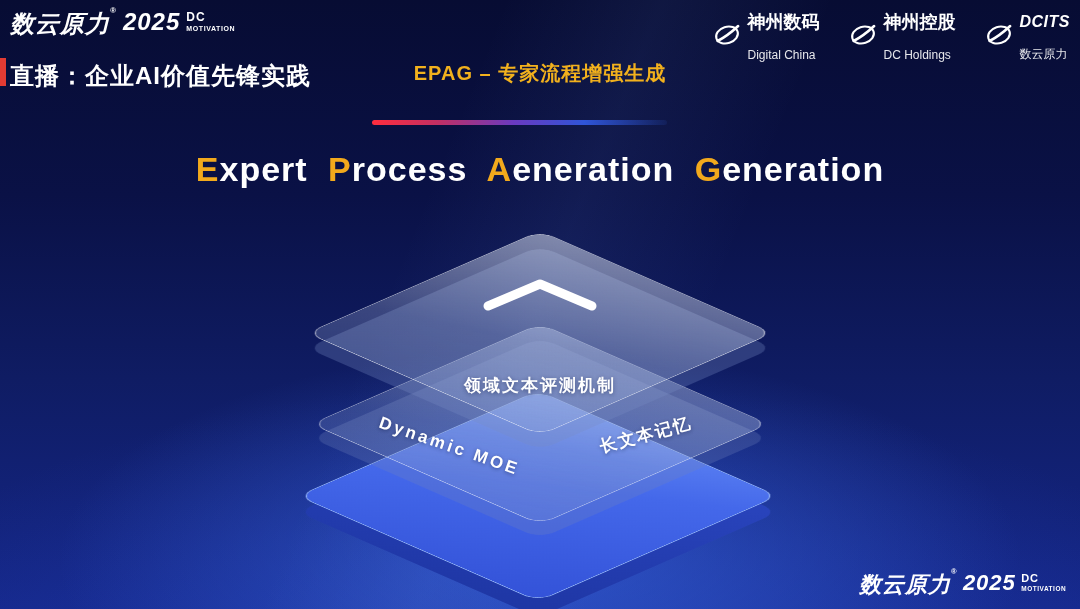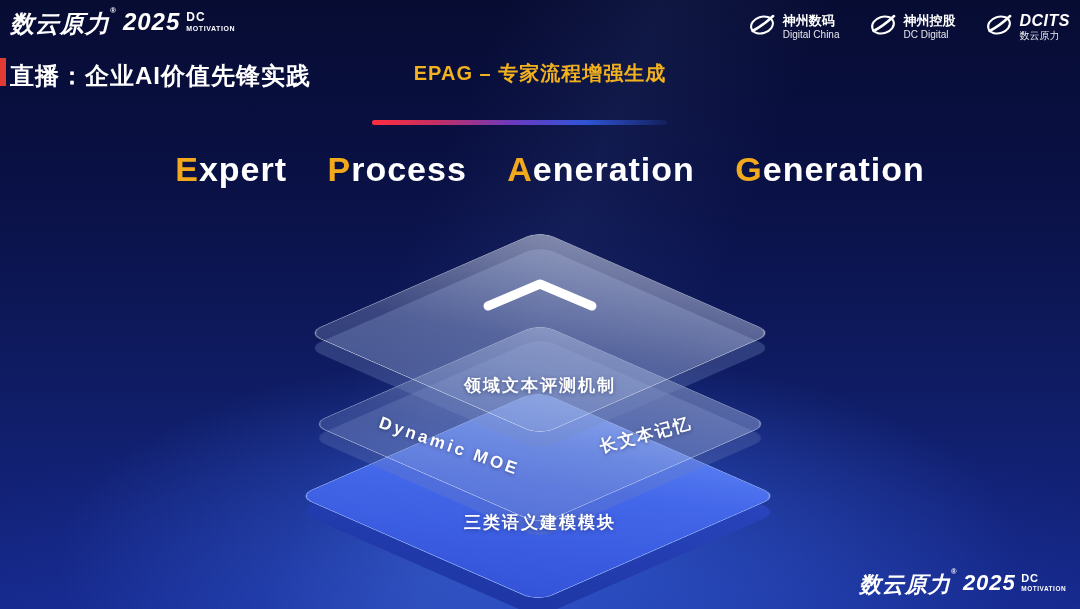--- a/index.html
+++ b/index.html
@@ -30,33 +30,33 @@
   .brand-bottomright { position:absolute; right:14px; bottom:10px; transform:scale(0.92); transform-origin:right bottom; }
 
   
   .live-bar { position:absolute; left:0; top:58px; width:6px; height:28px; background:#e23b33; }
   .live-label { position:absolute; left:10px; top:60px; font-size:24px; font-weight:800; letter-spacing:1px; }
 
   
   .partners { position:absolute; right:10px; top:12px; display:flex; gap:28px; align-items:center; }
   .partner { display:flex; align-items:center; gap:6px; }
   .partner .txt { display:flex; flex-direction:column; line-height:1.15; }
-  .partner .pname { font-size:13px; font-weight:800; }
+  .partner .pname { font-size:18px; font-weight:800; }
   .partner .pname.latin { font-style:italic; font-size:16px; letter-spacing:0.5px; }
-  .partner .psub { font-size:10px; font-weight:400; opacity:0.9; }
+  .partner .psub { font-size:12px; font-weight:400; opacity:0.9;margin-top:16px; }
 
   
   .epag-title { position:absolute; left:0; right:0; top:60px; text-align:center; font-size:20px; font-weight:800; color:#f2b11d; letter-spacing:1px; }
   .grad-line {
     position:absolute; left:372px; top:120px; width:295px; height:5px; border-radius:3px;
     background: linear-gradient(90deg, #ff2d3e 0%, #c22f63 22%, #6a3ac0 48%, #2f55d8 72%, rgba(40,90,210,0.12) 100%);
   }
   .subtitle { position:absolute; left:0; right:0; top:150px; text-align:center; font-size:34px; font-weight:700; letter-spacing:1px; }
   .subtitle .cap { color:#f2a91c; }
-  .subtitle .word { margin-right:10px;margin-left:20px; }
+  .subtitle .word { margin-right:10px; }
   .subtitle .word:last-child { margin-right:0; }
 
   
   .stack { position:absolute; inset:0; }
   .face {
     position:absolute; border-radius:20px;
     transform: rotateX(64deg) rotateZ(45deg);
   }
   
   .top-side  { left:375px; top:183px; width:330px; height:330px; background:rgba(120,140,195,0.30); z-index:31; }
@@ -115,21 +115,21 @@
     </div>
     <div class="partner">
       <span>
         <svg width="30" height="24" viewBox="0 0 32 28">
             <ellipse cx="16" cy="14" rx="13" ry="9.5" fill="none" stroke="#fff" stroke-width="2.4" transform="rotate(-18 16 14)"></ellipse>
             <path d="M5 21 C 13 17, 22 10, 29 3.5" stroke="#fff" stroke-width="3" fill="none" stroke-linecap="round"></path>
           </svg>
       </span>
       <span class="txt">
         <span class="pname">神州控股</span>
-        <span class="psub">DC Digital</span>
+        <span class="psub">DC Holdings</span>
       </span>
     </div>
     <div class="partner">
       <span>
         <svg width="30" height="24" viewBox="0 0 32 28">
             <ellipse cx="16" cy="14" rx="13" ry="9.5" fill="none" stroke="#fff" stroke-width="2.4" transform="rotate(-18 16 14)"></ellipse>
             <path d="M5 21 C 13 17, 22 10, 29 3.5" stroke="#fff" stroke-width="3" fill="none" stroke-linecap="round"></path>
           </svg>
       </span>
       <span class="txt">
@@ -157,21 +157,20 @@
     <div class="face top-main"></div>
 
     <span class="chevron">
       <svg width="120" height="38" viewBox="0 0 120 38">
           <polyline points="8,30 60,8 112,30" fill="none" stroke="#ffffff" stroke-width="9" stroke-linecap="round" stroke-linejoin="round"></polyline>
         </svg>
     </span>
     <div class="stack-label lbl-top">领域文本评测机制</div>
     <div class="stack-label lbl-midleft">Dynamic MOE</div>
     <div class="stack-label lbl-midright">长文本记忆</div>
-    <div class="stack-label lbl-bottom">三类语义建模模块</div>
   </div>
 
   <div class="brand brand-bottomright">
     <span class="zh"><span>数云原力</span><span class="reg">®</span></span>
     <span class="year">2025</span>
     <span class="dcstack">
       <span class="dc">DC</span>
       <span class="motivation">MOTIVATION</span>
     </span>
   </div>

